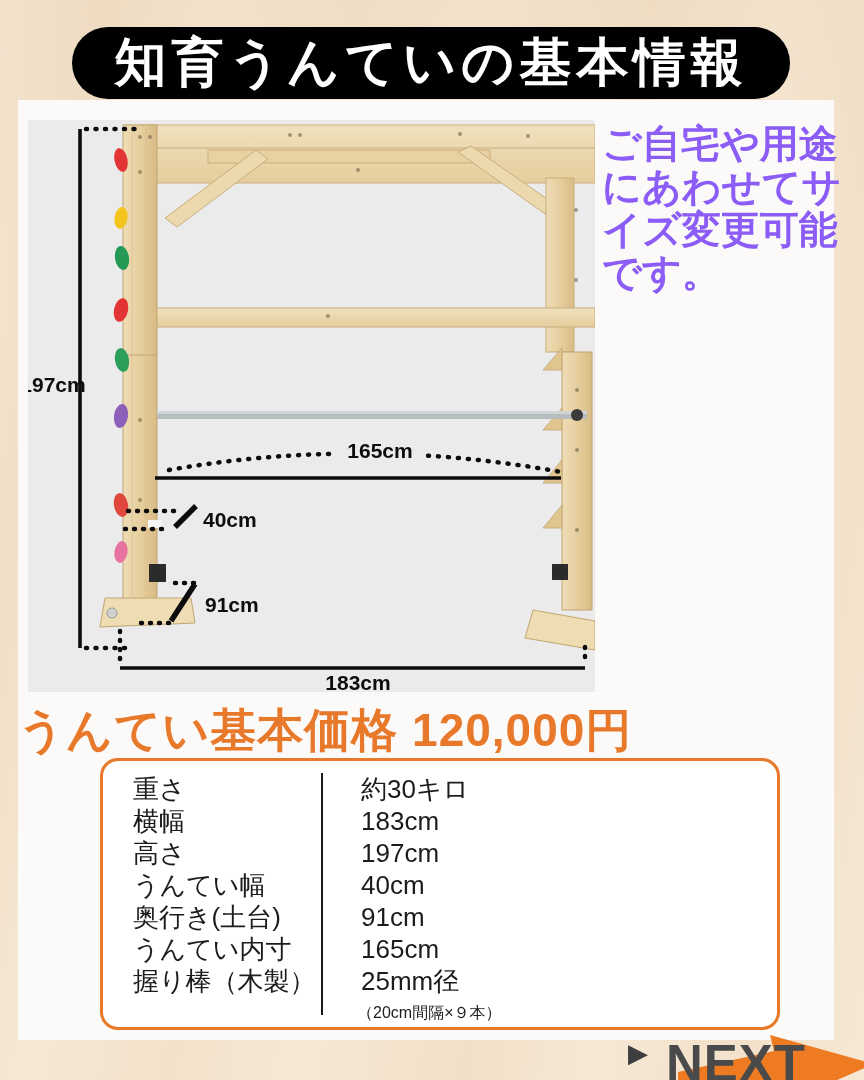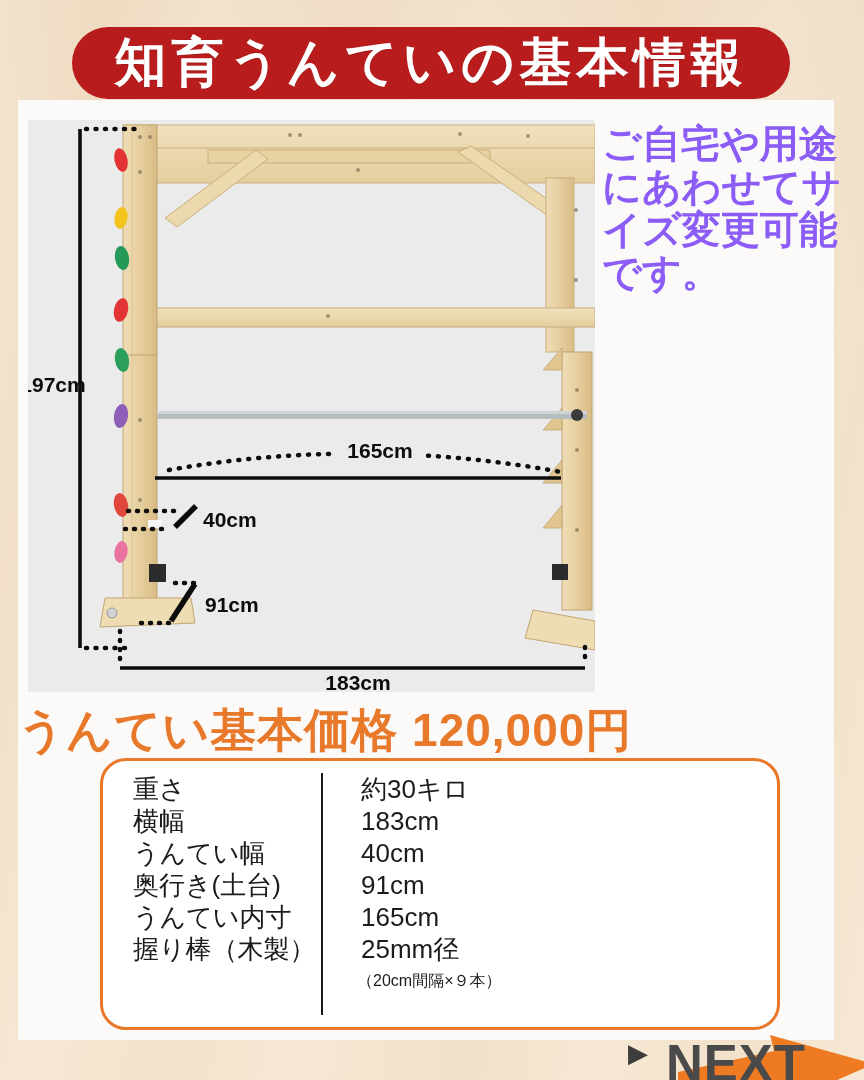--- a/index.html
+++ b/index.html
@@ -12,21 +12,21 @@
         rgba(221,188,148,.13) 34%, rgba(255,255,255,0) 46%, rgba(221,188,148,.17) 62%,
         rgba(255,255,255,0) 74%, rgba(221,188,148,.15) 88%, rgba(255,255,255,0) 100%),
       linear-gradient(to bottom, rgba(210,175,135,.10), rgba(210,175,135,0) 30%);
   }
   .card{
     position:absolute;left:18px;top:100px;width:816px;height:940px;
     background:#fbfaf8;
   }
   .banner{
     position:absolute;left:72px;top:27px;width:718px;height:72px;
-    background:#b91c1c;border-radius:38px;
+    background:#000000;border-radius:38px;
     display:flex;align-items:center;justify-content:center;
     color:#ffffff;font-size:52px;font-weight:bold;letter-spacing:5px;
     text-shadow:0 1px 0 rgba(0,0,0,.12);
     z-index:3;
   }
   .photo{position:absolute;left:10px;top:20px;width:567px;height:572px;}
   .photo svg{display:block;}
   .photo text{font-family:"Liberation Sans","DejaVu Sans",sans-serif;font-weight:bold;font-size:21px;fill:#0d0d0d;}
 
   .info{position:absolute;left:584px;top:22px;width:242px;}
@@ -37,21 +37,21 @@
   .info .body-text p{
     font-size:29.5px;line-height:38px;color:#222;margin:0;font-weight:500;
   }
   .price-heading{
     position:absolute;left:0;top:600px;width:100%;
     color:#e8782a;font-size:46px;font-weight:bold;
     letter-spacing:1px;
   }
   .spec-box{
     position:absolute;left:82px;top:658px;width:680px;height:272px;
-    box-sizing:border-box;border:3px solid #e8782a;border-radius:26px;
+    box-sizing:border-box;border:3px solid #e8782a;border-radius:18px;
     background:#ffffff;padding:12px 0 10px 30px;
   }
   .spec-divider{
     position:absolute;left:218px;top:12px;bottom:12px;width:2px;background:#1a1a1a;
   }
   .spec-row{display:flex;font-size:26px;line-height:32px;color:#1c1c1c;font-weight:500;}
   .spec-label{width:188px;flex:none;}
   .spec-value{padding-left:40px;}
   .spec-value2{padding-left:36px;font-size:16px;line-height:32px;color:#1c1c1c;font-weight:500;}
 
@@ -191,20 +191,24 @@
     <div class="spec-divider"></div>
     <div class="spec-row">
       <div class="spec-label">重さ</div>
       <div class="spec-value">約30キロ</div>
     </div>
     <div class="spec-row">
       <div class="spec-label">横幅</div>
       <div class="spec-value">183cm</div>
     </div>
     <div class="spec-row">
+      <div class="spec-label">高さ</div>
+      <div class="spec-value">197cm</div>
+    </div>
+    <div class="spec-row">
       <div class="spec-label">うんてい幅</div>
       <div class="spec-value">40cm</div>
     </div>
     <div class="spec-row">
       <div class="spec-label">奥行き(土台)</div>
       <div class="spec-value">91cm</div>
     </div>
     <div class="spec-row">
       <div class="spec-label">うんてい内寸</div>
       <div class="spec-value">165cm</div>

